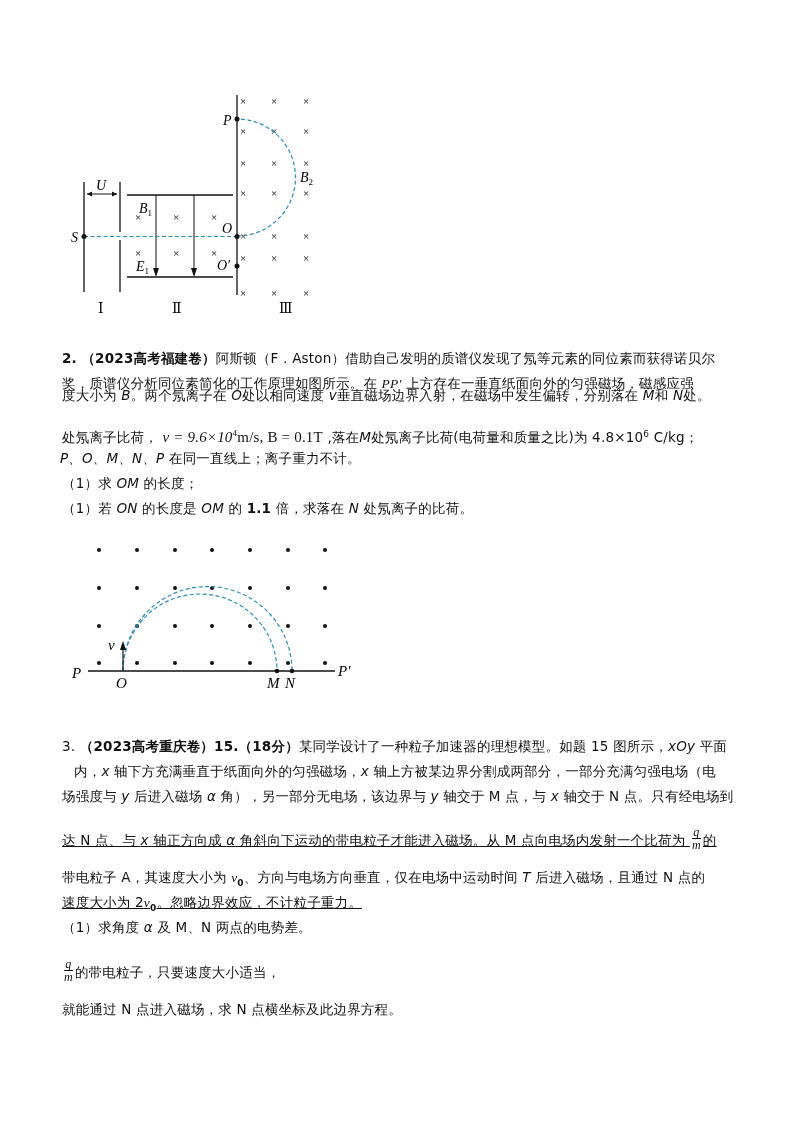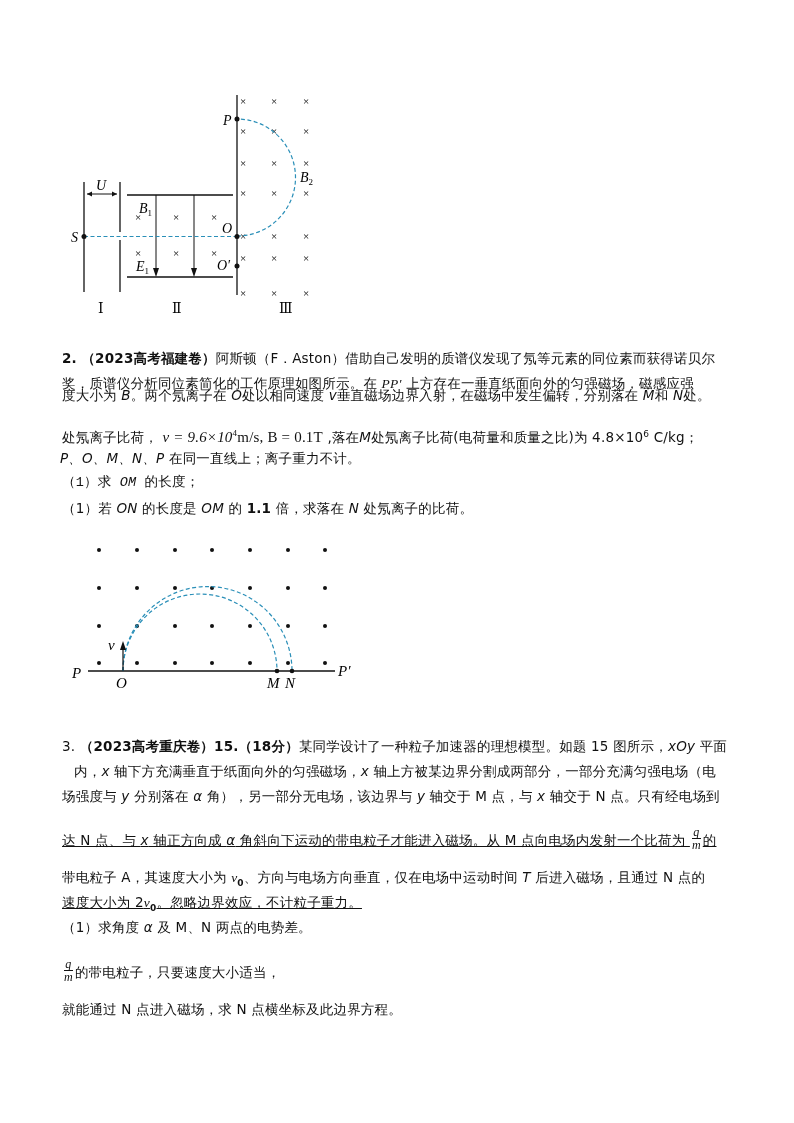--- a/index.html
+++ b/index.html
@@ -111,21 +111,21 @@
   <span class="it">M</span><span>和</span>
   <span class="it">N</span><span>处。</span>
 </div>
 <div class="line" style="left:62px;top:424px;">
   <span>处氖离子比荷，</span>
   <span class="serif" style="font-size:15px"><span class="it">v = 9.6×10</span><sup style="font-size:9px">4</sup><span>m/s, B = 0.1T</span></span><span> ,落在</span><span class="it">M</span><span>处氖离子比荷(电荷量和质量之比)为 4.8×10</span><sup style="font-size:9px">6</sup><span> C/kg；</span>
 </div>
 <div class="line" style="left:60px;top:449px;">
   <span class="it">P、O、M、N、P</span><span> 在同一直线上；离子重力不计。</span>
 </div>
-<div class="line" style="left:62px;top:474px;font-family:Liberation Mono, monospace;">
+<div class="line" style="left:62px;top:474px;">
   <span>（1）求 </span><span class="it">OM</span><span> 的长度；</span>
 </div>
 <div class="line" style="left:62px;top:499px;">
   <span>（1）若 </span><span class="it">ON</span><span> 的长度是 </span><span class="it">OM</span><span> 的 </span><span class="b">1.1</span><span> 倍，求落在 </span><span class="it">N</span><span> 处氖离子的比荷。</span>
 </div>
 
 <svg class="abs" style="left:0;top:530px" width="794" height="170" viewBox="0 530 794 170">
   <g id="fig2-dots">
       <circle cx="99" cy="550" r="2" fill="#111"></circle>
       <circle cx="137" cy="550" r="2" fill="#111"></circle>
@@ -174,21 +174,21 @@
 </svg>
 
 <div class="line" style="left:62px;top:737px;">
   <span>3.</span>
   <span class="b">（2023高考重庆卷）</span><span class="b">15.（18分）</span><span>某同学设计了一种粒子加速器的理想模型。如题 15 图所示，</span><span class="it">xOy</span><span> 平面</span>
 </div>
 <div class="line" style="left:74px;top:762px;">
   <span>内，</span><span class="it">x</span><span> 轴下方充满垂直于纸面向外的匀强磁场，</span><span class="it">x</span><span> 轴上方被某边界分割成两部分，一部分充满匀强电场（电</span>
 </div>
 <div class="line" style="left:62px;top:787px;">
-  <span>场强度与 </span><span class="it">y</span><span> 分别落在 </span><span class="it">α</span><span> 角），另一部分无电场，该边界与 </span><span class="it">y</span><span> 轴交于 M 点，与 </span><span class="it">x</span><span> 轴交于 N 点。只有经电场到</span>
+  <span>场强度与 </span><span class="it">y</span><span> 后进入磁场 </span><span class="it">α</span><span> 角），另一部分无电场，该边界与 </span><span class="it">y</span><span> 轴交于 M 点，与 </span><span class="it">x</span><span> 轴交于 N 点。只有经电场到</span>
 </div>
 <div class="line" style="left:62px;top:828px;text-decoration:underline;">
   <span>达 N 点、与 </span><span class="it">x</span><span> 轴正方向成 </span><span class="it">α</span><span> 角斜向下运动的带电粒子才能进入磁场。从 M 点向电场内发射一个比荷为 </span><span class="frac"><span class="num">q</span><span>m</span></span><span>的</span>
 </div>
 <div class="line" style="left:62px;top:868px;">
   <span>带电粒子 A，其速度大小为 </span><span class="it serif">v</span><sub class="b" style="font-size:9px">0</sub><span>、方向与电场方向垂直，仅在电场中运动时间 </span><span class="it">T</span><span> 后进入磁场，且通过 N 点的</span>
 </div>
 <div class="line" style="left:62px;top:893px;text-decoration:underline;">
   <span>速度大小为 2</span><span class="it serif">v</span><sub class="b" style="font-size:9px">0</sub><span>。忽略边界效应，不计粒子重力。</span>
 </div>

